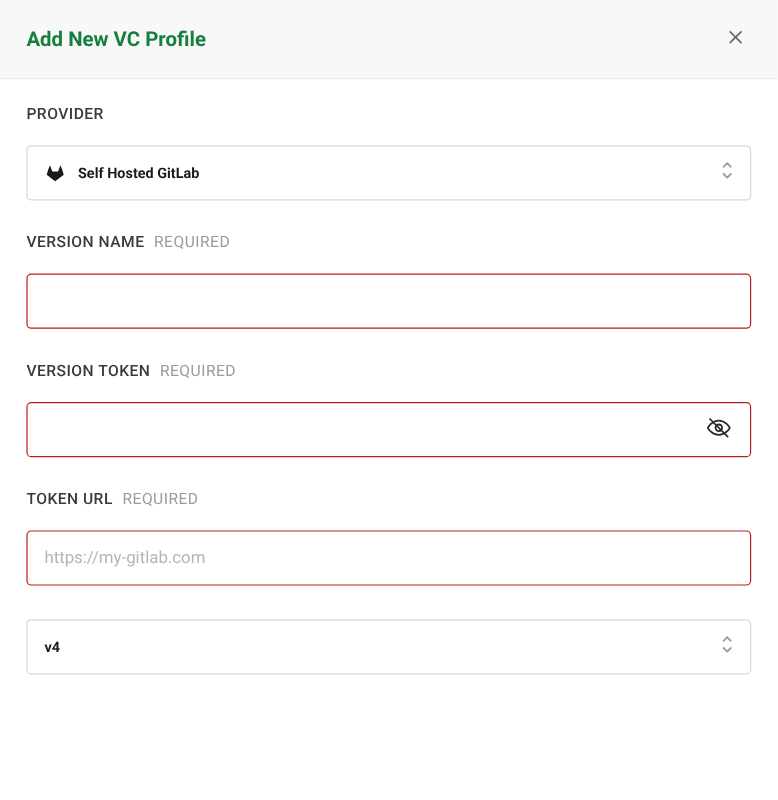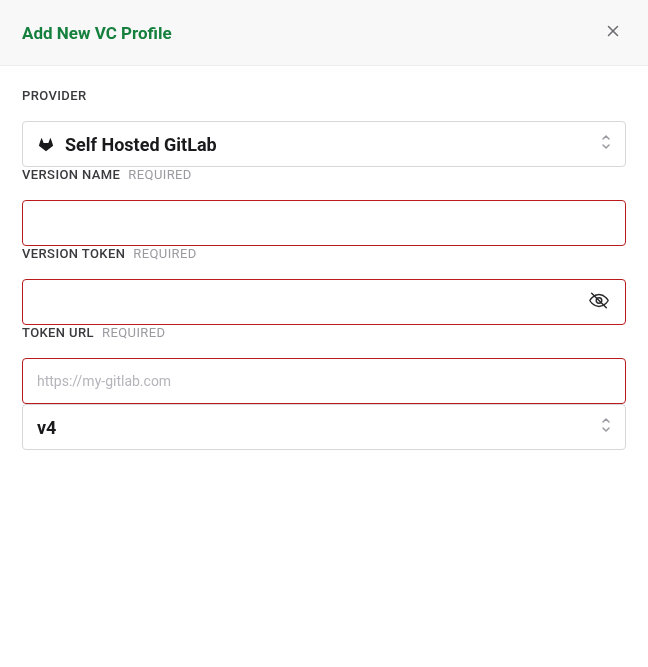--- a/index.html
+++ b/index.html
@@ -34,20 +34,21 @@
       color: #6b6b70;
       padding: 4px;
       display: flex;
       align-items: center;
       justify-content: center;
     }
     .form-content {
       padding: 22px;
     }
     .form-group {
+      margin-bottom: 28px;
     }
     .label-row {
       display: flex;
       align-items: baseline;
       gap: 8px;
       margin-bottom: 18px;
     }
     .field-label {
       font-size: 13px;
       font-weight: 500;
@@ -67,21 +68,21 @@
     .select-display {
       display: flex;
       align-items: center;
       width: 100%;
       height: 46px;
       padding: 0 40px 0 14px;
       border: 1px solid #d8d8db;
       border-radius: 4px;
       background: #ffffff;
       cursor: pointer;
-      font-size: 18px;
+      font-size: 12px;
       font-weight: 700;
       color: #1a1a1c;
       gap: 10px;
     }
     .gitlab-icon {
       display: inline-flex;
       align-items: center;
       color: #1a1a1c;
     }
     .select-chevrons {

